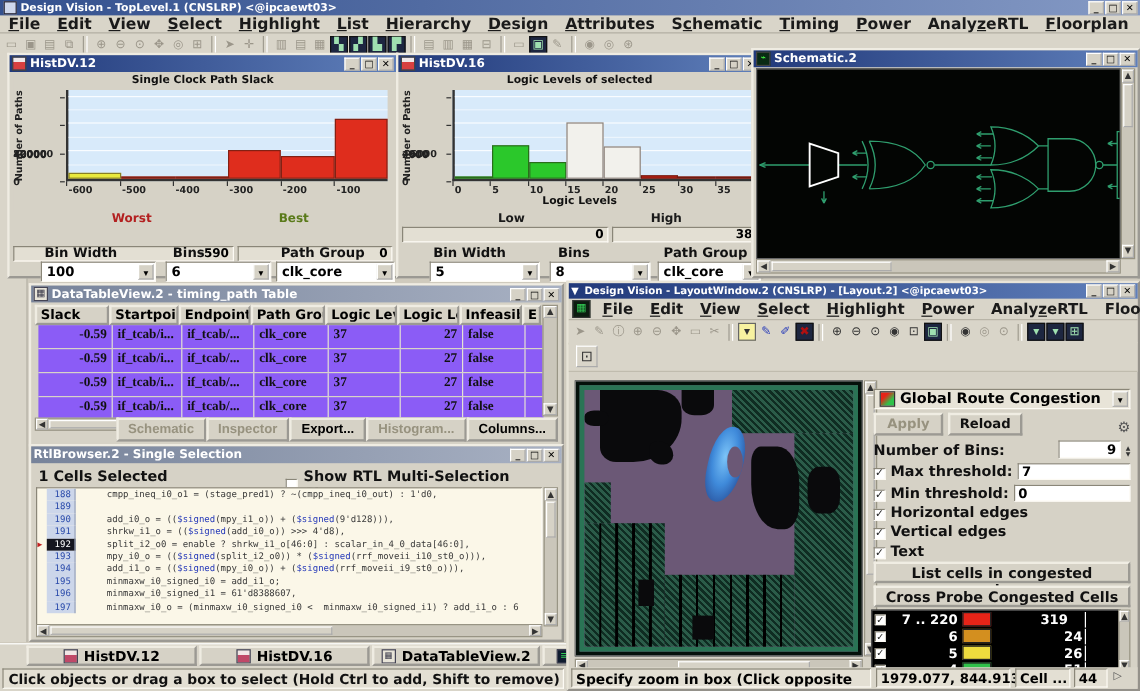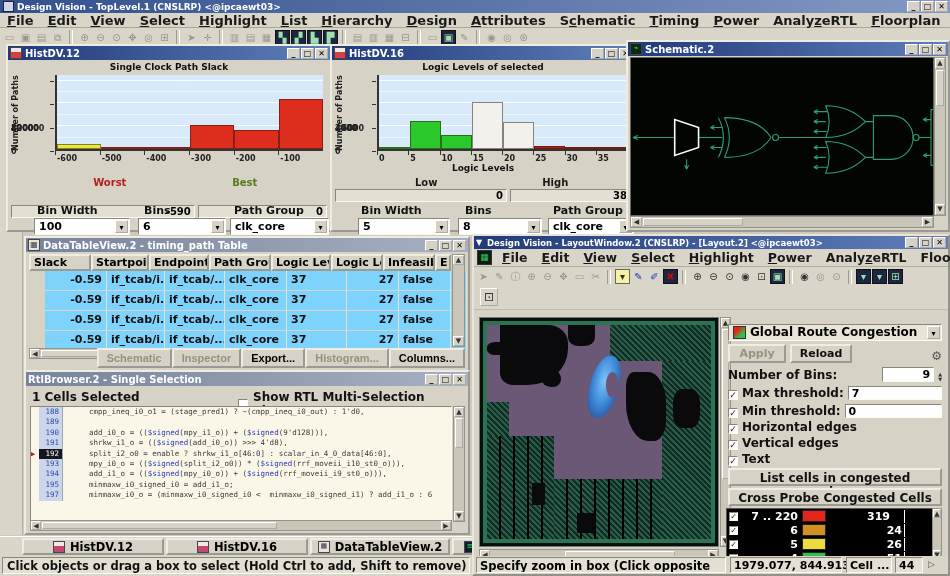--- a/index.html
+++ b/index.html
@@ -36,21 +36,21 @@
   .lblrow{position:absolute;left:3px;right:3px;height:13px;font-size:11px;font-weight:bold;color:#111;}
   .combo{position:absolute;height:17px;background:#fff;border:1px solid;border-color:#8a8678 #fdfbf4 #fdfbf4 #8a8678;font-size:11px;font-weight:bold;line-height:15px;padding-left:4px;box-sizing:border-box;}
   .carr{position:absolute;right:1px;top:1px;bottom:1px;width:13px;background:#d6d2c6;border:1px outset #fff;font-size:8px;line-height:13px;text-align:center;box-sizing:border-box;}
   
   .sb{position:absolute;background:#cac6ba;border:1px solid #989484;box-sizing:border-box;}
   .sbb{position:absolute;background:#d6d2c6;border:1px outset #fff;font-size:7px;text-align:center;color:#333;box-sizing:border-box;}
   .thumb{position:absolute;background:#d6d2c6;border:1px outset #fff;box-sizing:border-box;}
   
   .th{display:flex;position:absolute;left:3px;top:16px;height:17px;}
   .thc{border:2px outset #efece2;background:#d6d2c6;font-size:11px;font-weight:bold;padding:0 3px;line-height:14px;white-space:nowrap;overflow:hidden;box-sizing:border-box;}
-  .trows{position:absolute;left:19px;top:33px;background:#7dd3fc;}
+  .trows{position:absolute;left:6px;top:33px;background:#8b5cf6;font-family:Liberation Serif, serif;}
   .trow{display:flex;height:19px;border-bottom:1px solid #d8d4c8;}
   .tc{font-size:11px;font-weight:bold;color:#111;padding:2px 4px 0;white-space:nowrap;overflow:hidden;box-sizing:border-box;border-right:1px solid #e4e0d4;}
   .tabbtn{border:2px outset #efece2;background:#d6d2c6;font-size:11px;font-weight:bold;padding:2px 8px;}
   .dis{color:#97927f;}
   
   .code{position:absolute;background:#fbf7e8;border:1px solid;border-color:#8a8678 #fdfbf4 #fdfbf4 #8a8678;overflow:hidden;font-family:"DejaVu Sans Mono",monospace;}
   .cl{display:flex;height:10.4px;align-items:center;}
   .cmargin{width:8px;height:100%;flex:0 0 auto;position:relative;}
   .lnum{width:24px;flex:0 0 auto;background:#ccd6ea;color:#2a4aaa;font-size:7.5px;text-align:right;padding-right:3px;border-right:1px solid #9aa4ba;height:100%;line-height:10.4px;box-sizing:border-box;}
   .ctext{font-size:7.5px;color:#3a3a3a;white-space:pre;padding-left:26px;line-height:10.4px;}
@@ -484,20 +484,25 @@
           <span class="lnum">194</span>
           <span class="ctext">add_i1_o = ((<span class="blue">$signed</span>(mpy_i0_o)) + (<span class="blue">$signed</span>(rrf_moveii_i9_st0_o))),</span>
         </div>
         <div class="cl">
           <span class="cmargin"></span>
           <span class="lnum">195</span>
           <span class="ctext">minmaxw_i0_signed_i0 = add_i1_o;</span>
         </div>
         <div class="cl">
           <span class="cmargin"></span>
+          <span class="lnum">196</span>
+          <span class="ctext">minmaxw_i0_signed_i1 = 61'd8388607,</span>
+        </div>
+        <div class="cl">
+          <span class="cmargin"></span>
           <span class="lnum">197</span>
           <span class="ctext">minmaxw_i0_o = (minmaxw_i0_signed_i0 &lt;  minmaxw_i0_signed_i1) ? add_i1_o : 6</span>
         </div>
       </div>
     <div class="sb" style="right:3px;top:34px;width:12px;height:116px;">
       <span class="sbb" style="left:0;right:0;top:0;height:10px;">▲</span>
       <span class="thumb" style="left:1px;right:1px;top:11px;height:30px;"></span>
       <span class="sbb" style="left:0;right:0;bottom:0;height:10px;">▼</span>
     </div>
     <div class="sb" style="left:4px;right:16px;bottom:2px;height:11px;">

